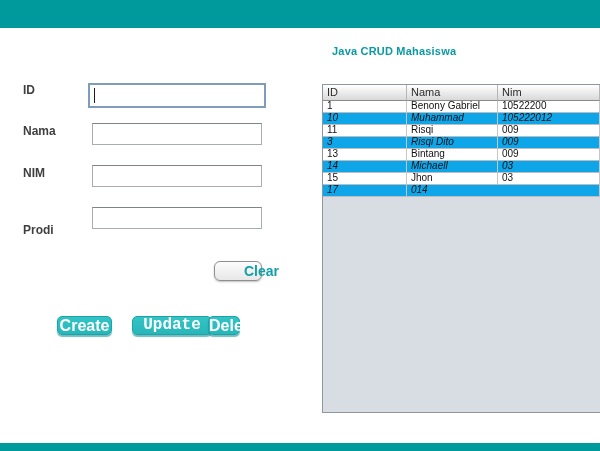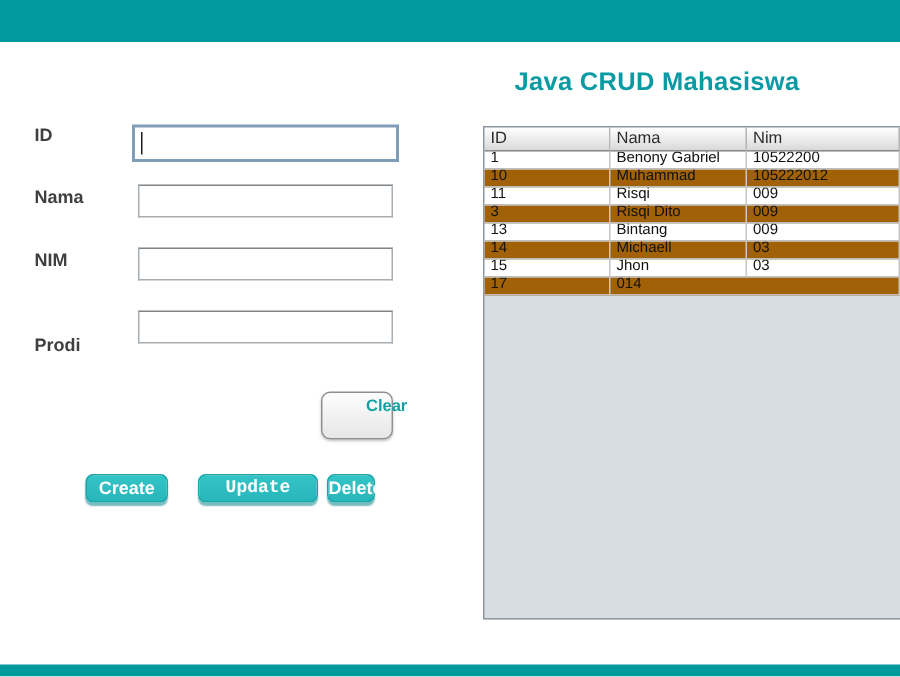--- a/index.html
+++ b/index.html
@@ -7,22 +7,22 @@
     width:600px;height:451px;position:relative;overflow:hidden;
     background:#ffffff;
     font-family:"Liberation Sans","DejaVu Sans",sans-serif;
     -webkit-font-smoothing:antialiased;
   }
   
   .topbar{position:absolute;left:0;top:0;width:600px;height:28px;background:#009a9c;}
   .bottombar{position:absolute;left:0;top:443px;width:600px;height:8px;background:#009a9c;}
   
   .title{
-    position:absolute;left:343px;top:45px;
-    font-size:17px;font-weight:bold;color:#0a9aa3;letter-spacing:.2px;
+    position:absolute;left:332px;top:45px;
+    font-size:11px;font-weight:bold;color:#0a9aa3;letter-spacing:.2px;
   }
   
   .flabel{position:absolute;left:23px;font-size:12px;font-weight:bold;color:#3f3f3f;}
   .lbl-id{top:83px;}
   .lbl-nama{top:124px;}
   .lbl-nim{top:166px;}
   .lbl-prodi{top:223px;}
 
   .tfield{
     position:absolute;left:92px;width:170px;height:22px;box-sizing:border-box;
@@ -37,52 +37,52 @@
     border:2px solid #7f9db9;
   }
   .caret{position:absolute;left:94px;top:88px;width:1px;height:15px;background:#1c1c1c;}
 
   
   .btn{
     position:absolute;box-sizing:border-box;border-radius:6px;
     font-family:inherit;font-weight:bold;text-align:center;cursor:pointer;
   }
   .btn-clear{
-    left:214px;top:261px;width:48px;height:32px;
+    left:214px;top:261px;width:48px;height:20px;
     background:linear-gradient(#fdfdfd,#e7e7e7);
     border:1px solid #8f8f8f;
     box-shadow:0 1px 2px rgba(0,0,0,.25);
-    color:#12a0a6;font-size:11px;line-height:18px;padding-left:29px;
+    color:#12a0a6;font-size:14px;line-height:18px;padding-left:29px;
   }
   .btn-teal{
     top:316px;height:19px;
     background:linear-gradient(#33c4c6,#28b6b9);
     border:1px solid #19a4a8;
     box-shadow:0 2px 1px rgba(10,130,135,.55);
-    color:#ffffff;font-size:12px;line-height:17px;border-radius:5px;text-align:center;
+    color:#ffffff;font-size:16px;line-height:17px;border-radius:5px;text-align:center;
   }
   .btn-create{left:57px;width:55px;}
   .btn-update{left:132px;width:80px;font-family:Liberation Mono, monospace;}
-  .btn-delete{left:208px;width:32px;margin-left:10px;}
+  .btn-delete{left:208px;width:32px;}
 
   
   .scrollpane{
     position:absolute;left:322px;top:84px;width:279px;height:329px;
     box-sizing:border-box;border:1px solid #8f979e;background:#d8dce3;
     overflow:hidden;
   }
   .thead{display:flex;height:16px;}
   .hcell{
     box-sizing:border-box;height:16px;line-height:15px;
     background:linear-gradient(#ffffff,#d9d9d9);
     border-right:1px solid #b6b6b6;border-bottom:1px solid #8a8a8a;
     font-size:11px;color:#2b2b2b;padding-left:4px;overflow:hidden;white-space:nowrap;
   }
   .trow{display:flex;height:12px;background:#ffffff;}
-  .trow.alt{background:#a16207;}
+  .trow.alt{background:#0ea5e9;font-style:italic;}
   .tcell{
     box-sizing:border-box;height:12px;line-height:10px;
     border-right:1px solid #c6c6c6;border-bottom:1px solid #bdbdbd;
     font-size:10px;color:#111;padding-left:4px;overflow:hidden;white-space:nowrap;
   }
   .c0{width:84px;flex:none;}
   .c1{width:91px;flex:none;}
   .c2{flex:1;}
 </style>
 </head>

